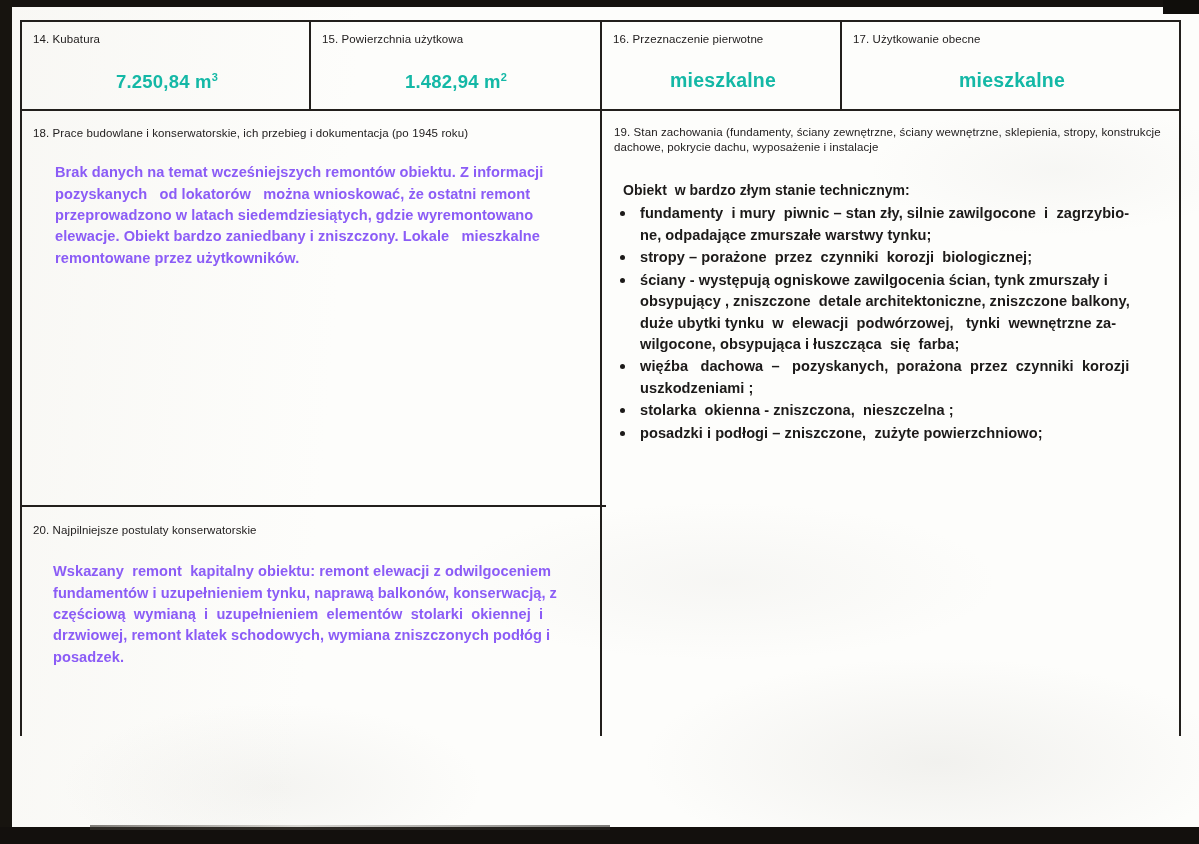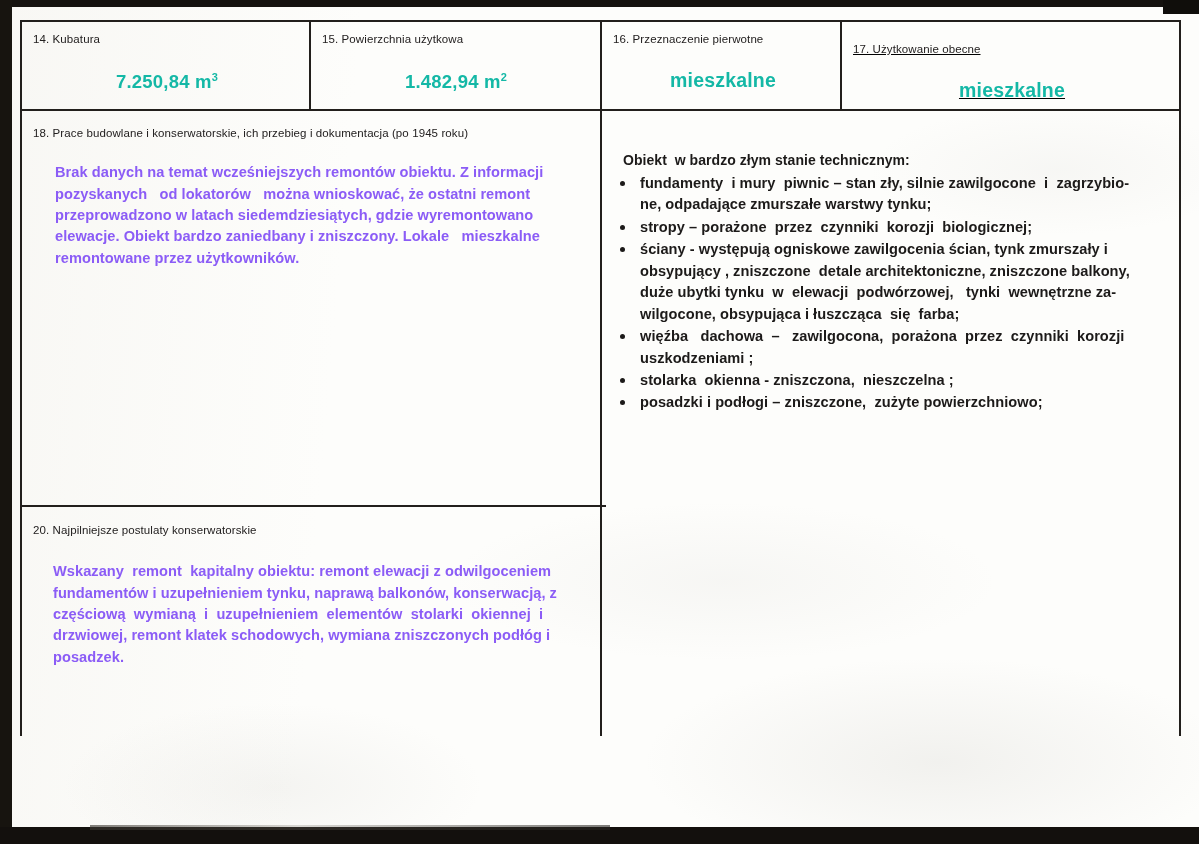--- a/index.html
+++ b/index.html
@@ -203,56 +203,58 @@
       <div class="cell-value" style="margin-top:24px;">
         <span>1.482,94 m</span><sup>2</sup>
       </div>
     </div>
 
     <div class="cell" style="left:604px; top:26px; width:220px;">
       <div class="cell-label">16. Przeznaczenie pierwotne</div>
       <div class="cell-value" style="margin-top:22px; font-size:19.5px;">mieszkalne</div>
     </div>
 
-    <div class="cell" style="left:844px; top:36px; width:318px;text-decoration:underline;">
+    <div class="cell" style="left:844px; top:26px; width:318px;">
       <div class="cell-label">17. Użytkowanie obecne</div>
       <div class="cell-value" style="margin-top:22px; font-size:19.5px;">mieszkalne</div>
     </div>
 
     <div class="cell" style="left:24px; top:120px; width:560px;">
       <div class="cell-label">18. Prace budowlane i konserwatorskie, ich przebieg i dokumentacja (po 1945    roku)</div>
       <div class="prose" style="margin-top:21px; padding-left:22px;">
         <span class="prose-line">Brak danych na temat wcześniejszych remontów obiektu. Z informacji</span>
         <span class="prose-line">pozyskanych   od lokatorów   można wnioskować, że ostatni remont</span>
         <span class="prose-line">przeprowadzono w latach siedemdziesiątych, gdzie wyremontowano</span>
         <span class="prose-line">elewacje. Obiekt bardzo zaniedbany i zniszczony. Lokale   mieszkalne</span>
         <span class="prose-line">remontowane przez użytkowników.</span>
       </div>
     </div>
 
     <div class="cell" style="left:605px; top:119px; width:560px;">
+      <div class="cell-label">19. Stan zachowania (fundamenty, ściany zewnętrzne, ściany wewnętrzne, sklepienia, stropy, konstrukcje
+      dachowe, pokrycie dachu, wyposażenie i instalacje</div>
 
       <div class="intro" style="margin-top:25px; padding-left:9px;">Obiekt  w bardzo złym stanie technicznym:</div>
 
       <ul class="bullets">
         <li>
           <span class="bl">fundamenty  i mury  piwnic – stan zły, silnie zawilgocone  i  zagrzybio-</span>
           <span class="bl">ne, odpadające zmurszałe warstwy tynku;</span>
         </li>
         <li>
           <span class="bl">stropy – porażone  przez  czynniki  korozji  biologicznej;</span>
         </li>
         <li>
           <span class="bl">ściany - występują ogniskowe zawilgocenia ścian, tynk zmurszały i</span>
           <span class="bl">obsypujący , zniszczone  detale architektoniczne, zniszczone balkony,</span>
           <span class="bl">duże ubytki tynku  w  elewacji  podwórzowej,   tynki  wewnętrzne za-</span>
           <span class="bl">wilgocone, obsypująca i łuszcząca  się  farba;</span>
         </li>
         <li>
-          <span class="bl">więźba   dachowa  –   zawilgocona,  porażona  przez  czynniki  korozji</span>
+          <span class="bl">więźba   dachowa  –   pozyskanych,  porażona  przez  czynniki  korozji</span>
           <span class="bl">uszkodzeniami ;</span>
         </li>
         <li>
           <span class="bl">stolarka  okienna - zniszczona,  nieszczelna ;</span>
         </li>
         <li>
           <span class="bl">posadzki i podłogi – zniszczone,  zużyte powierzchniowo;</span>
         </li>
       </ul>
     </div>

